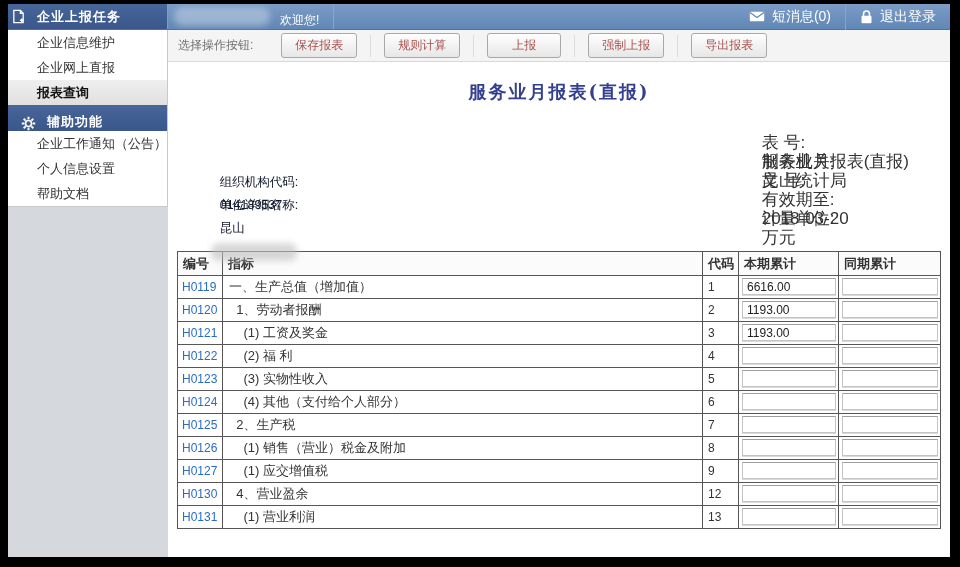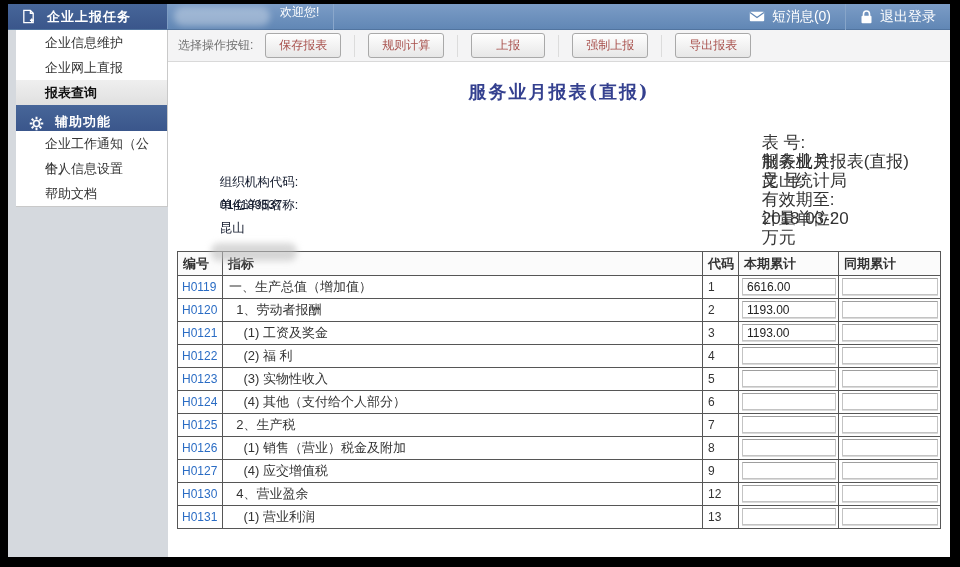--- a/index.html
+++ b/index.html
@@ -17,44 +17,43 @@
   }
   
   .topbar {
     height:26px; flex:0 0 26px; display:flex;
     background:linear-gradient(#7b9cc6,#6187b5);
     border-bottom:1px solid #51749f;
   }
   .brand {
     width:160px; flex:0 0 160px; display:flex; align-items:center;
     background:linear-gradient(#476699,#3a568b);
-    padding-left:13px; border-right:1px solid #7d9cc2;
+    padding-left:3px; border-right:1px solid #7d9cc2;
   }
   .brand svg { width:15px; height:15px; margin-right:11px; }
   .brand-label { color:#fff; font-size:13px; font-weight:bold; letter-spacing:1px; }
-  .topbar-main { flex:1; display:flex; align-items:flex-start; position:relative;border-radius:12px; }
+  .topbar-main { flex:1; display:flex; align-items:flex-end; position:relative;border-radius:12px; }
   .blur-blob {
     position:absolute; left:6px; top:3px; width:96px; height:19px;
     background:rgba(255,255,255,.32); border-radius:9px; filter:blur(3px);
   }
   .welcome { color:#fff; font-size:12px; margin-left:112px; }
   .vdiv { width:1px; height:26px; background:#8aa7cb; margin-left:14px; }
   .top-right { margin-left:auto; display:flex; align-items:center; height:100%; }
   .top-item {
     display:flex; align-items:center; height:100%; padding:0 14px;
     color:#fff; font-size:14px; cursor:pointer;
   }
   .top-item svg { margin-right:7px; }
   .top-sep { width:1px; height:26px; background:#87a5c9; }
   
   .app-body { flex:1; display:flex; overflow:hidden; }
   .sidebar {
     width:160px; flex:0 0 160px; display:flex; flex-direction:column;
     background:#d5d9de;
-    padding-left:8px;
   }
   .menu-panel { background:#fff; border-right:1px solid #c9c9c9; border-bottom:1px solid #c9c9c9; }
   .menu-item {
     height:25px; line-height:25px; padding-left:29px;
     font-size:13px; color:#333; cursor:pointer;
   }
   .menu-item.active {
     background:linear-gradient(#efefef,#e0e0e0);
     color:#111; font-weight:bold;
   }
@@ -64,21 +63,21 @@
     color:#fff; font-size:13px; font-weight:bold; letter-spacing:1px;font-family:Liberation Serif, serif;
   }
   .section-header svg { width:15px; height:15px; margin-right:11px; }
   .sidebar-fill { flex:1; }
   
   .main { flex:1; display:flex; flex-direction:column; overflow:hidden; }
   .toolbar {
     height:32px; flex:0 0 32px; display:flex; align-items:center;
     background:#f4f4f5; border-bottom:1px solid #d9d9d9; padding-left:10px;
   }
-  .toolbar-label { font-size:12px; color:#707070; margin-right:12px; }
+  .toolbar-label { font-size:12px; color:#707070; margin-right:28px; }
   .tb-btn {
     font-size:12px; color:#a8504c; padding:3px 13px;
     border:1px solid #a9a9a9; border-radius:3px;
     background:linear-gradient(#fefefe,#e7e7e7);
     cursor:pointer; font-family:inherit;
   }
   .tb-sep { width:1px; height:22px; background:#dcdcdc; margin:0 13px; }
   .content { flex:1; position:relative; background:#fff; overflow:hidden; }
   .report-title {
     margin-top:18px; text-align:center;
@@ -343,21 +342,21 @@
               <td class="td-code">8</td>
               <td class="td-input">
                   <input class="cell-input" value="" style="">
                 </td>
               <td class="td-input">
                   <input class="cell-input" value="" style="">
                 </td>
             </tr>
             <tr>
               <td class="td-id"><a href="#">H0127</a></td>
-              <td class="td-indicator">    (4) 应交增值税</td>
+              <td class="td-indicator">    (1) 应交增值税</td>
               <td class="td-code">9</td>
               <td class="td-input">
                   <input class="cell-input" value="" style="">
                 </td>
               <td class="td-input">
                   <input class="cell-input" value="" style="">
                 </td>
             </tr>
             <tr>
               <td class="td-id"><a href="#">H0130</a></td>

